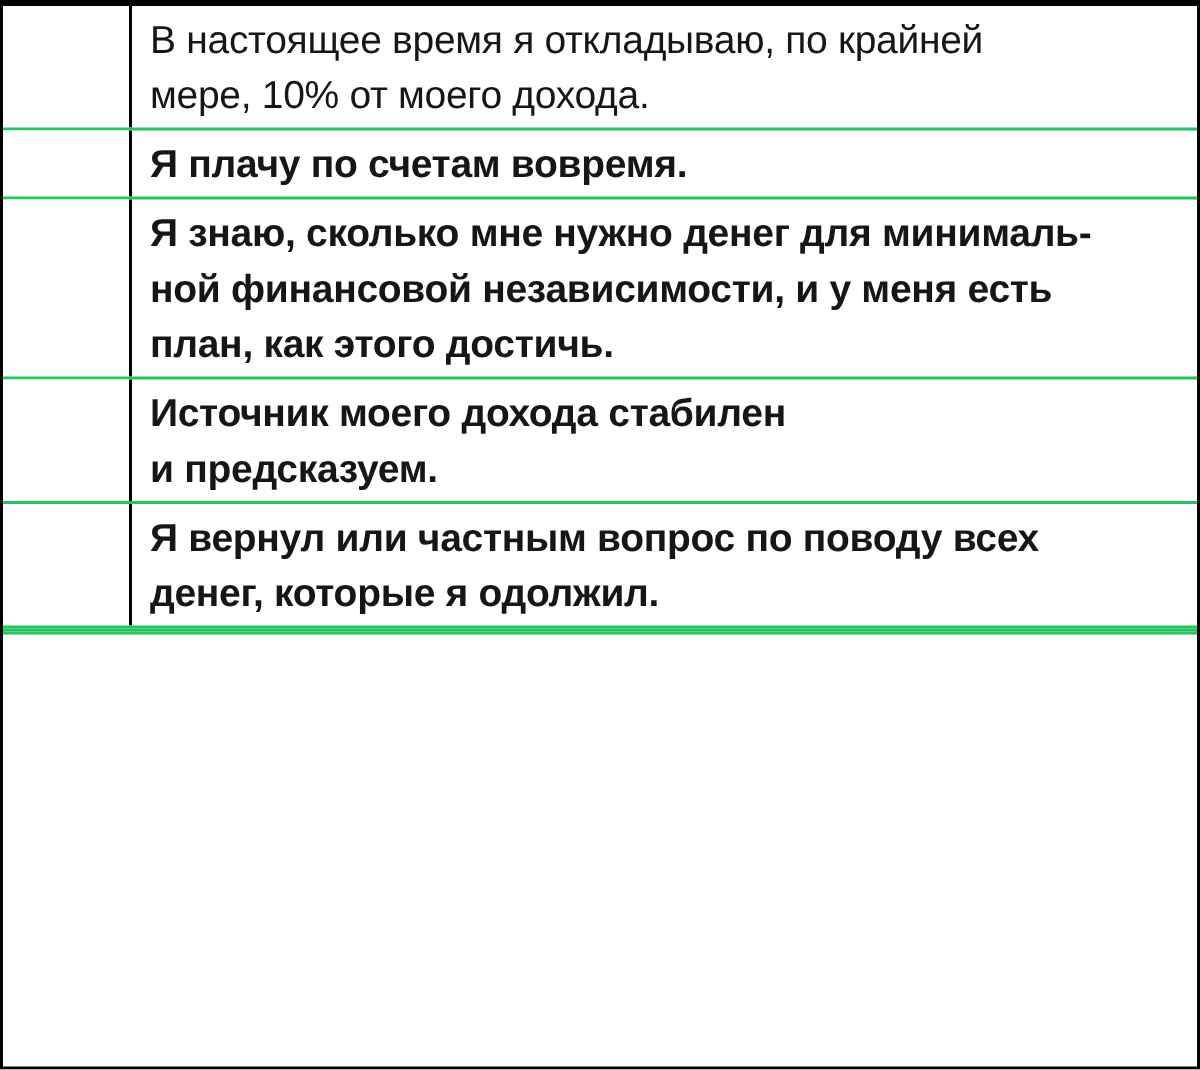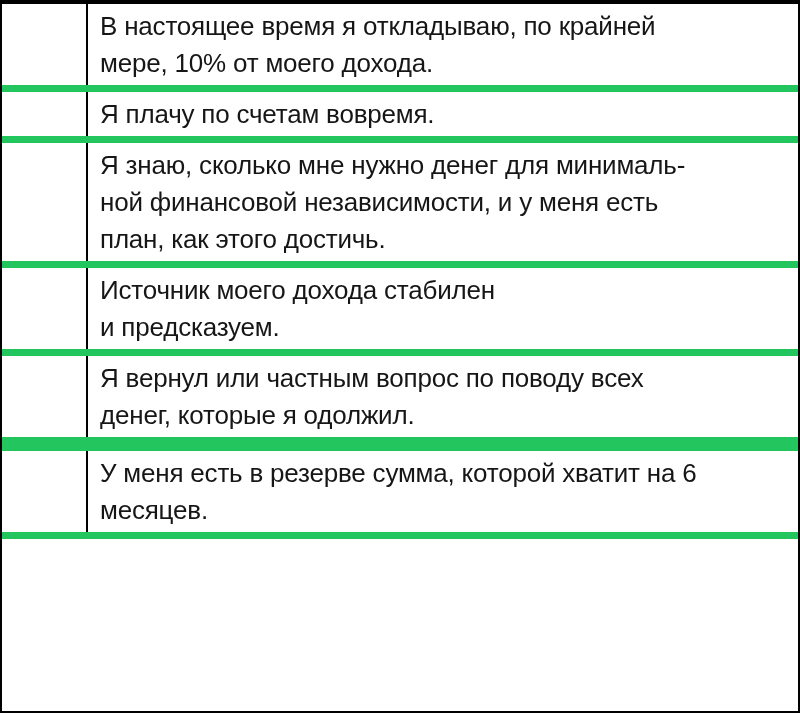--- a/index.html
+++ b/index.html
@@ -21,21 +21,22 @@
     display: flex;
     flex-direction: column;
     background: #ffffff;
   }
   .row {
     display: flex;
     flex: 0 0 auto;
     align-items: stretch;
   }
   .row + .row {
-    border-top: 7px solid #22c55e;
+    border-top: 2px solid #22c55e;
+    font-weight: bold;
   }
   .checkbox-cell {
     flex: 0 0 86px;
     border-right: 2px solid #000000;
     background: #ffffff;
   }
   .text-cell {
     flex: 1 1 auto;
     padding: 4px 19px 3px 12px;
     font-size: 26px;
@@ -80,22 +81,20 @@
       <div class="text-cell">Я вернул или частным вопрос по поводу всех
 денег, которые я одолжил.</div>
     </div>
 
     <div class="row">
       <div class="checkbox-cell"></div>
     </div>
 
     <div class="row">
       <div class="checkbox-cell"></div>
-      <div class="text-cell">У меня есть в резерве сумма, которой хватит на 6
-месяцев.</div>
     </div>
 
     <div class="row">
       <div class="checkbox-cell"></div>
     </div>
 
   </div>
 </div>
 
 </body></html>

